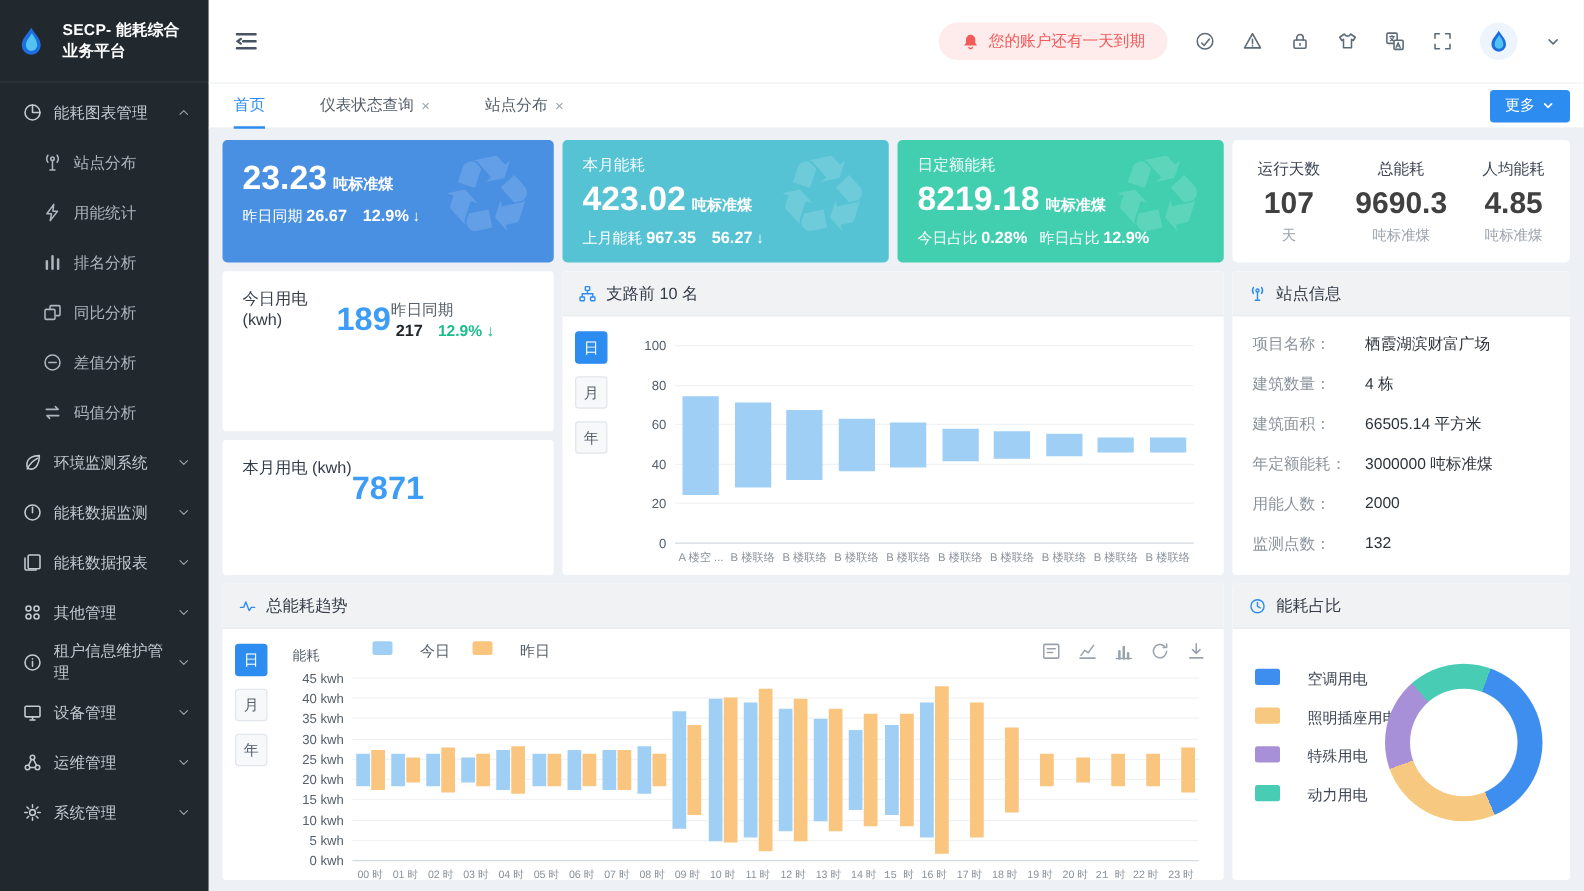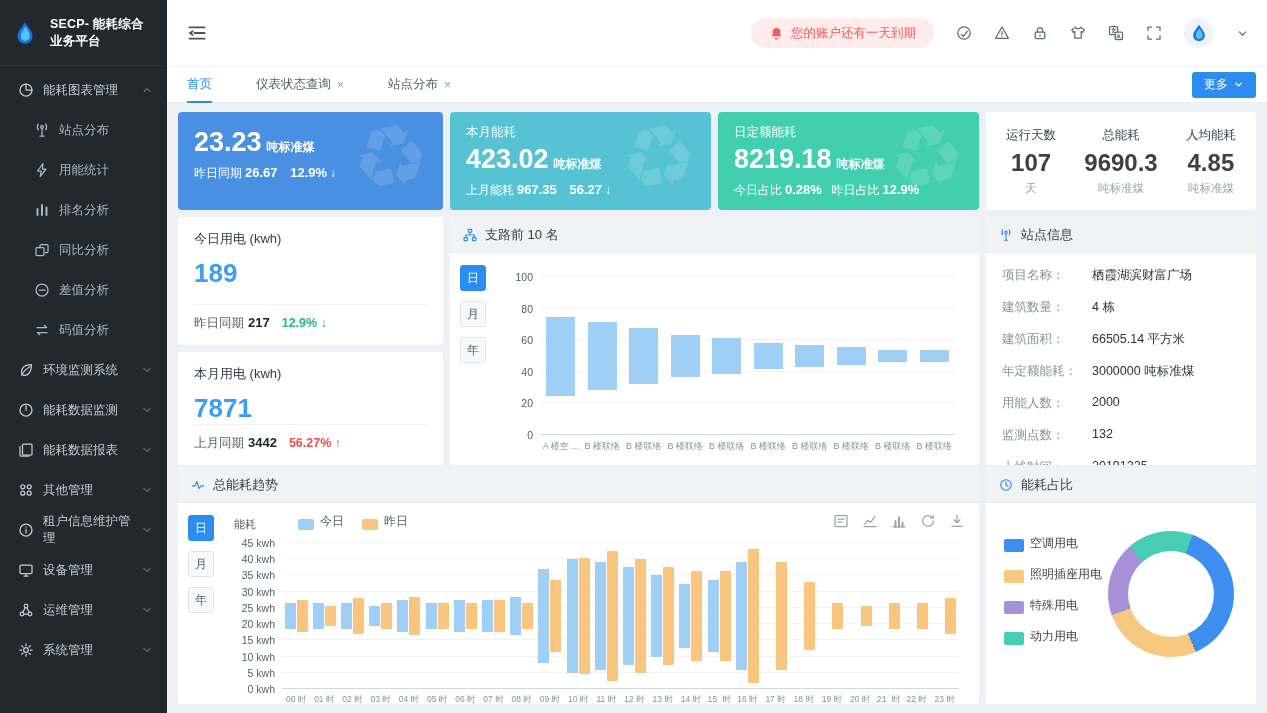--- a/index.html
+++ b/index.html
@@ -49,21 +49,21 @@
   .stat { text-align:center; }
   .stat-label { font-size:12.5px; color:#3c4553; }
   .stat-val { font-size:24px; font-weight:bold; color:#404040; margin:5px 0 4px; }
   .stat-unit { font-size:11.5px; color:#9aa3ad; }
 
   .panel { background:#fff; border-radius:3px; overflow:hidden; display:flex; flex-direction:column; }
   .panel-hd { height:36px; min-height:36px; background:#f0f2f4; display:flex; align-items:center; gap:8px; padding:0 13px; font-size:13px; color:#333c48; border-bottom:1px solid #e9ecef; }
   .panel-hd .icon { color:#2d8cf0; }
   .panel-bd { flex:1; position:relative; }
 
-  .kwh-panel { background:#fff; border-radius:3px; padding:13px 16px; display:flex; flex-direction:column; }
+  .kwh-panel { background:#fff; border-radius:3px; padding:13px 16px; display:flex; flex-direction:row; }
   .kwh-title { font-size:13px; color:#333c48; }
   .kwh-val { font-size:26px; font-weight:bold; color:#3d9cf5; margin-top:10px; }
   .kwh-div { border-top:1px solid #f0f2f4; margin-top:auto; }
   .kwh-cmp { font-size:12.5px; color:#55606b; padding-top:10px; }
   .kwh-cmp b { color:#21262c; font-size:13px; margin:0 4px; }
   .trend-down { color:#1abc8c; font-weight:bold; margin-left:8px; }
   .trend-up { color:#f24b4b; font-weight:bold; margin-left:8px; }
 
   
   .toggle-col { position:absolute; left:10px; top:12px; display:flex; flex-direction:column; gap:10px; z-index:3; }
@@ -73,21 +73,21 @@
   .plot { position:absolute; }
   .gridline { position:absolute; left:0; right:0; height:1px; background:#f0f2f4; }
   .ytick { position:absolute; right:100%; margin-right:7px; font-size:10.5px; color:#55606b; transform:translateY(50%); white-space:nowrap; }
   .axisline { position:absolute; left:0; right:0; bottom:0; height:1px; background:#d4d9de; }
   .bars-row { position:absolute; left:0; right:0; bottom:0; top:0; display:flex; align-items:flex-end; justify-content:space-around; }
   .bar { background:#a0cff5; }
   .bar-lbl { position:absolute; top:100%; margin-top:5px; font-size:9px; color:#8a929b; white-space:nowrap; transform:translateX(-50%); }
   .grp { display:flex; align-items:center; gap:1px; position:relative; height:100%; }
 
   .legend-row { position:absolute; top:10px; left:88px; display:flex; align-items:center; gap:18px; font-size:12px; color:#55606b; }
-  .legend-item { display:flex; align-items:flex-end; gap:6px; cursor:pointer;font-family:Liberation Serif, serif; }
+  .legend-item { display:flex; align-items:flex-start; gap:22px; cursor:pointer;font-family:Liberation Serif, serif; }
   .legend-sw { width:16px; height:11px; border-radius:2px; }
   .axis-title { position:absolute; font-size:11px; color:#55606b; }
   .toolbox { position:absolute; right:14px; top:10px; display:flex; gap:13px; color:#9aa3ad; }
   .toolbox .icon { cursor:pointer; }
 
   .siterow { display:flex; font-size:12.5px; padding:7.5px 16px; }
   .siterow .k { width:90px; color:#8a929b; }
   .siterow .v { color:#2c333b; }
 
   .donut-wrap { position:absolute; right:22px; top:28px; width:126px; height:126px; border-radius:50%; }
@@ -433,21 +433,20 @@
           <div class="kwh-panel" style="height:128px;">
             <div class="kwh-title">今日用电 (kwh)</div>
             <div class="kwh-val">189</div>
             <div class="kwh-div"></div>
             <div class="kwh-cmp"><span>昨日同期</span><b>217</b><span class="trend-down"><span>12.9%</span> <span>↓</span></span></div>
           </div>
           <div class="kwh-panel" style="flex:1;">
             <div class="kwh-title">本月用电 (kwh)</div>
             <div class="kwh-val">7871</div>
             <div class="kwh-div"></div>
-            <div class="kwh-cmp"><span>上月同期</span><b>3442</b><span class="trend-up"><span>56.27%</span> <span>↑</span></span></div>
           </div>
         </div>
 
         <div class="panel">
           <div class="panel-hd">
             <span class="icon">
               <svg width="14" height="14" viewBox="0 0 16 16" fill="none" stroke="currentColor" stroke-width="1.3">
                   <rect x="6" y="1.5" width="4" height="3.4" rx=".6"></rect>
                   <rect x="1.2" y="11" width="4" height="3.4" rx=".6"></rect>
                   <rect x="10.8" y="11" width="4" height="3.4" rx=".6"></rect>

